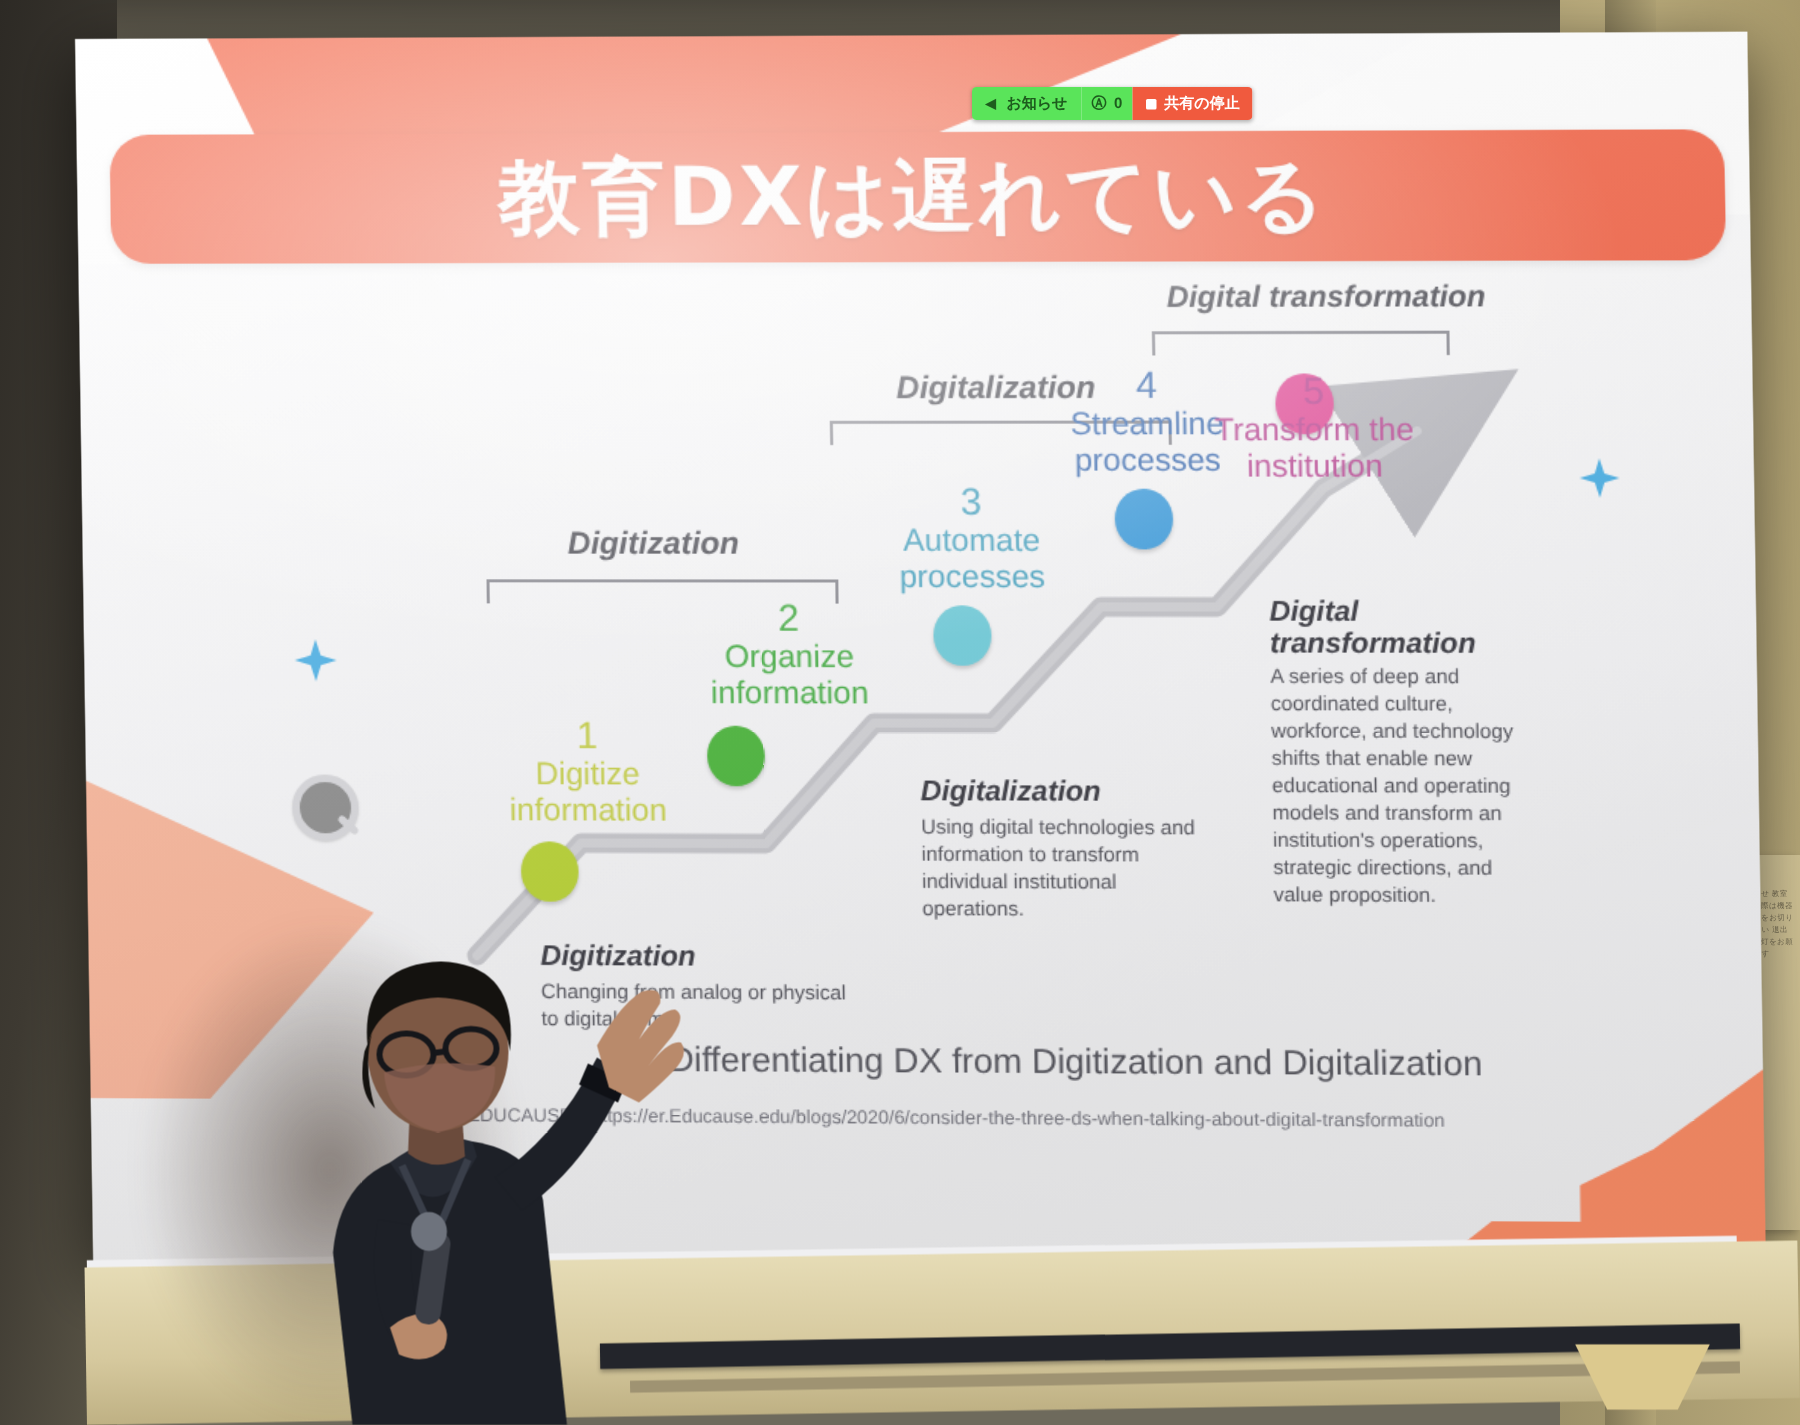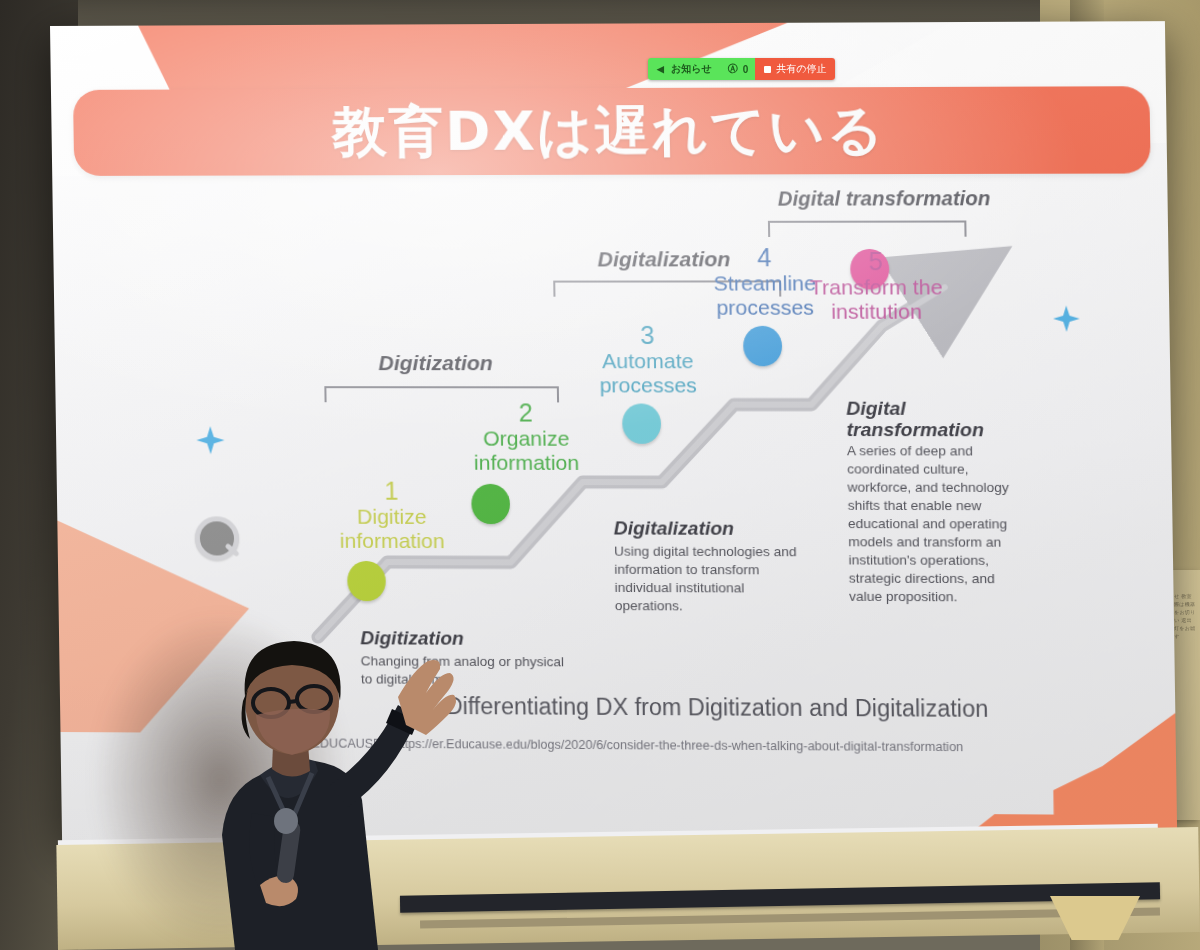--- a/index.html
+++ b/index.html
@@ -71,21 +71,21 @@
 
   
   .share-bar{position:absolute;left:648px;top:58px;height:22px;display:flex;align-items:stretch;
      border-radius:3px;overflow:hidden;box-shadow:0 1px 3px rgba(0,0,0,.3);z-index:40;
      font-size:10px;}
   .share-left{background:#5ae45a;color:#1d5c1d;display:flex;align-items:center;gap:7px;
      padding:0 9px;font-weight:bold;}
   .share-arrow{font-size:9px;color:#1d5c1d;}
   .share-mic{display:flex;align-items:center;gap:5px;padding:0 7px;background:#5ae45a;color:#1d5c1d;font-weight:bold;}
   .share-stop{background:#f05a3e;color:#ffffff;display:flex;align-items:center;gap:5px;
-     padding:0 9px;font-weight:normal;}
+     padding:0 9px;font-weight:bold;}
   .stop-dot{width:7px;height:7px;background:#fff;border-radius:1px;display:inline-block;}
 
   
   .diagram{position:absolute;left:0;top:0;width:1098px;height:816px;}
   .brace{position:absolute;border-top:2px solid #8b8b93;
      border-left:2px solid #8b8b93;border-right:2px solid #8b8b93;height:14px;}
   .brace-label{position:absolute;color:#4a4a52;font-style:italic;font-weight:bold;
      font-family:"Liberation Sans",sans-serif;white-space:nowrap;}
 
   .node{position:absolute;width:38px;height:40px;border-radius:50%;

